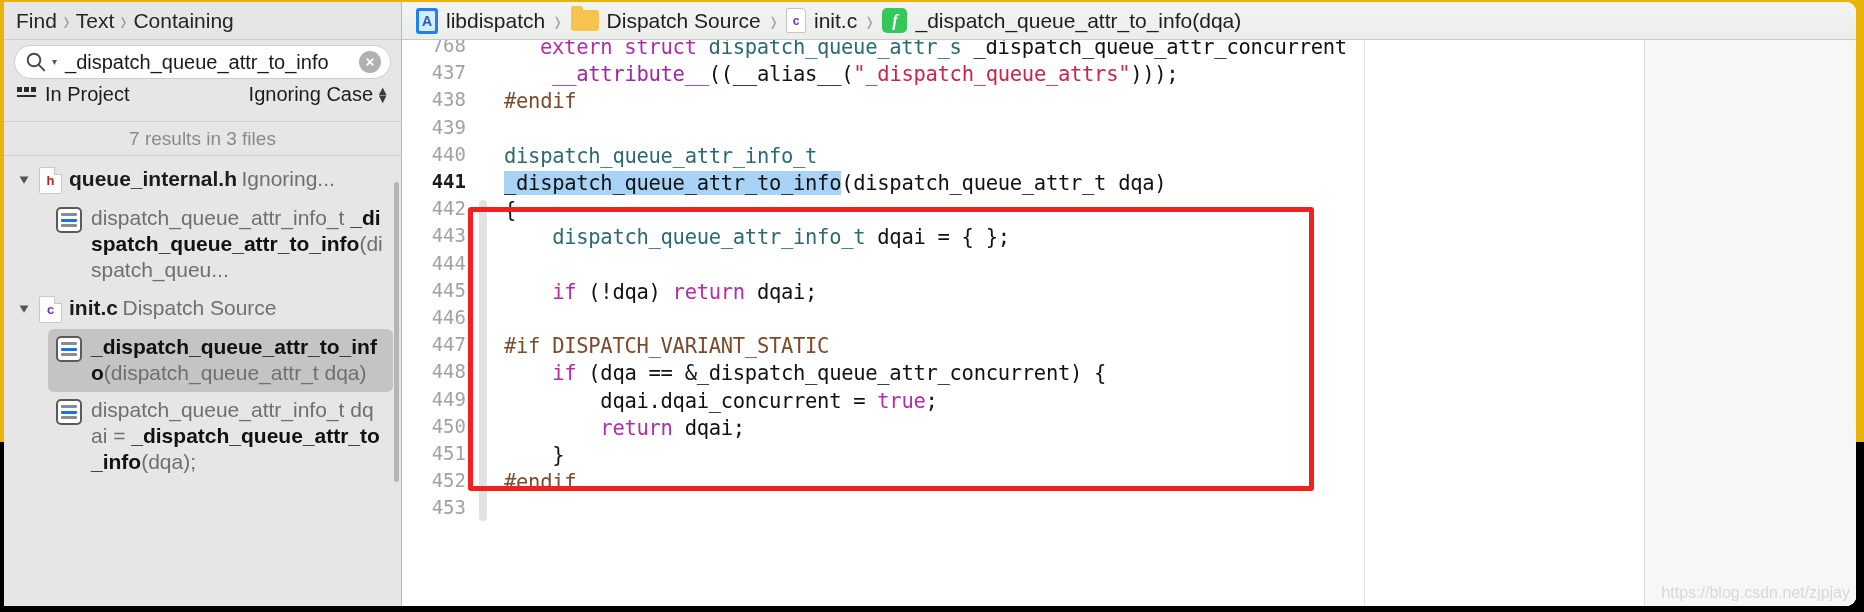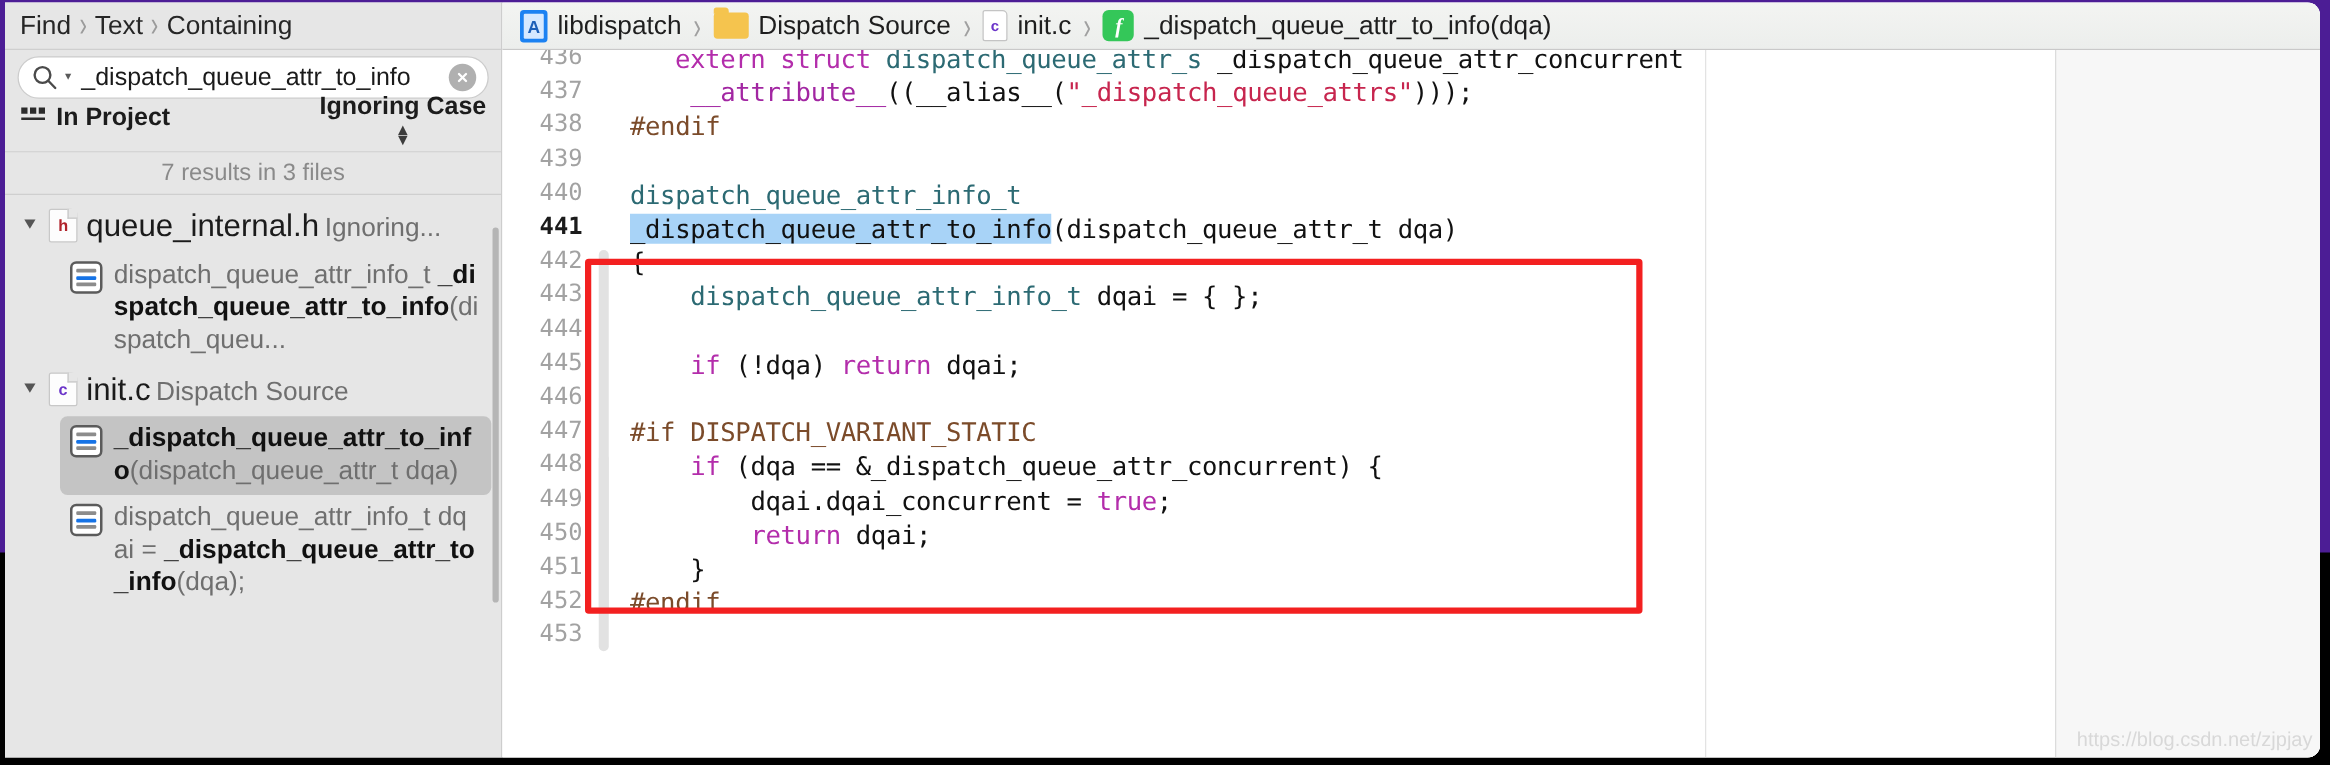--- a/index.html
+++ b/index.html
@@ -6,21 +6,21 @@
   html, body {
     width: 1864px; height: 612px;
     background: #000;
     font-family: "Liberation Sans", sans-serif;
     overflow: hidden;
   }
   #window {
     position: absolute;
     left: 0; top: 0;
     width: 1864px; height: 442px;
-    background: #4c1d95;
+    background: #eab308;
   }
   
   #shell {
     position: absolute;
     left: 4px; top: 2px;
     width: 1852px; height: 604px;
     background: #ffffff;
     border-radius: 0 10px 10px 0;
     overflow: hidden;
     display: flex;
@@ -101,24 +101,23 @@
   .sb-scoperow {
     height: 38px;
     flex: 0 0 38px;
     display: flex;
     align-items: center;
     padding: 0 12px 16px 12px;
     background: #e6e6e6;
     border-bottom: 1px solid #cfcfcf;
     font-size: 20px;
     color: #1c1c1c;
-    font-weight: bold;
   }
   .scope-left { display: flex; align-items: center; gap: 7px; }
-  .scope-right { margin-left: auto; display: flex; align-items: center; gap: 3px; flex-direction: column; }
+  .scope-right { margin-left: auto; display: flex; align-items: center; gap: 3px; }
   .stepper { display: inline-flex; flex-direction: column; line-height: 0.55; font-size: 13px; color: #3c3c3c; }
 
   .sb-resultcount {
     height: 34px;
     flex: 0 0 34px;
     display: flex;
     align-items: center;
     justify-content: center;
     font-size: 19px;
     color: #8a8a8a;
@@ -163,23 +162,23 @@
     content: "";
     position: absolute; top: -1px; right: -1px;
     width: 7px; height: 7px;
     background: #e6e6e6;
     border-left: 1px solid #c8c8c8;
     border-bottom: 1px solid #c8c8c8;
   }
   .file-icon.h { color: #b0232a; }
   .file-icon.c { color: #6b34c9; }
   .file-name {
-    font-size: 25px;
+    font-size: 21px;
     color: #1b1b1b;
-    font-weight: 400;
+    font-weight: 700;
     white-space: nowrap;
   }
   .file-loc {
     font-size: 21px;
     color: #6f6f6f;
     font-weight: 400;
     white-space: nowrap;
   }
   .file-text { padding-top: 1px; }
 
@@ -521,21 +520,21 @@
       <span class="ed-sep">›</span>
       <span class="bc-icon ic-cfile">c</span>
       <span>init.c</span>
       <span class="ed-sep">›</span>
       <span class="bc-icon ic-func">f</span>
       <span>_dispatch_queue_attr_to_info(dqa)</span>
     </div>
 
     <div class="ed-body">
       <div class="gutter" id="gutter">
-            <div class="ln" style="top: -6px;">436</div>
+            <div class="ln" style="top: -6px;">768</div>
             <div class="ln" style="top: 21.2px;">437</div>
             <div class="ln" style="top: 48.4px;">438</div>
             <div class="ln" style="top: 75.6px;">439</div>
             <div class="ln" style="top: 102.8px;">440</div>
             <div class="ln cur" style="top: 130px;">441</div>
             <div class="ln" style="top: 157.2px;">442</div>
             <div class="ln" style="top: 184.4px;">443</div>
             <div class="ln" style="top: 211.6px;">444</div>
             <div class="ln" style="top: 238.8px;">445</div>
             <div class="ln" style="top: 266px;">446</div>

